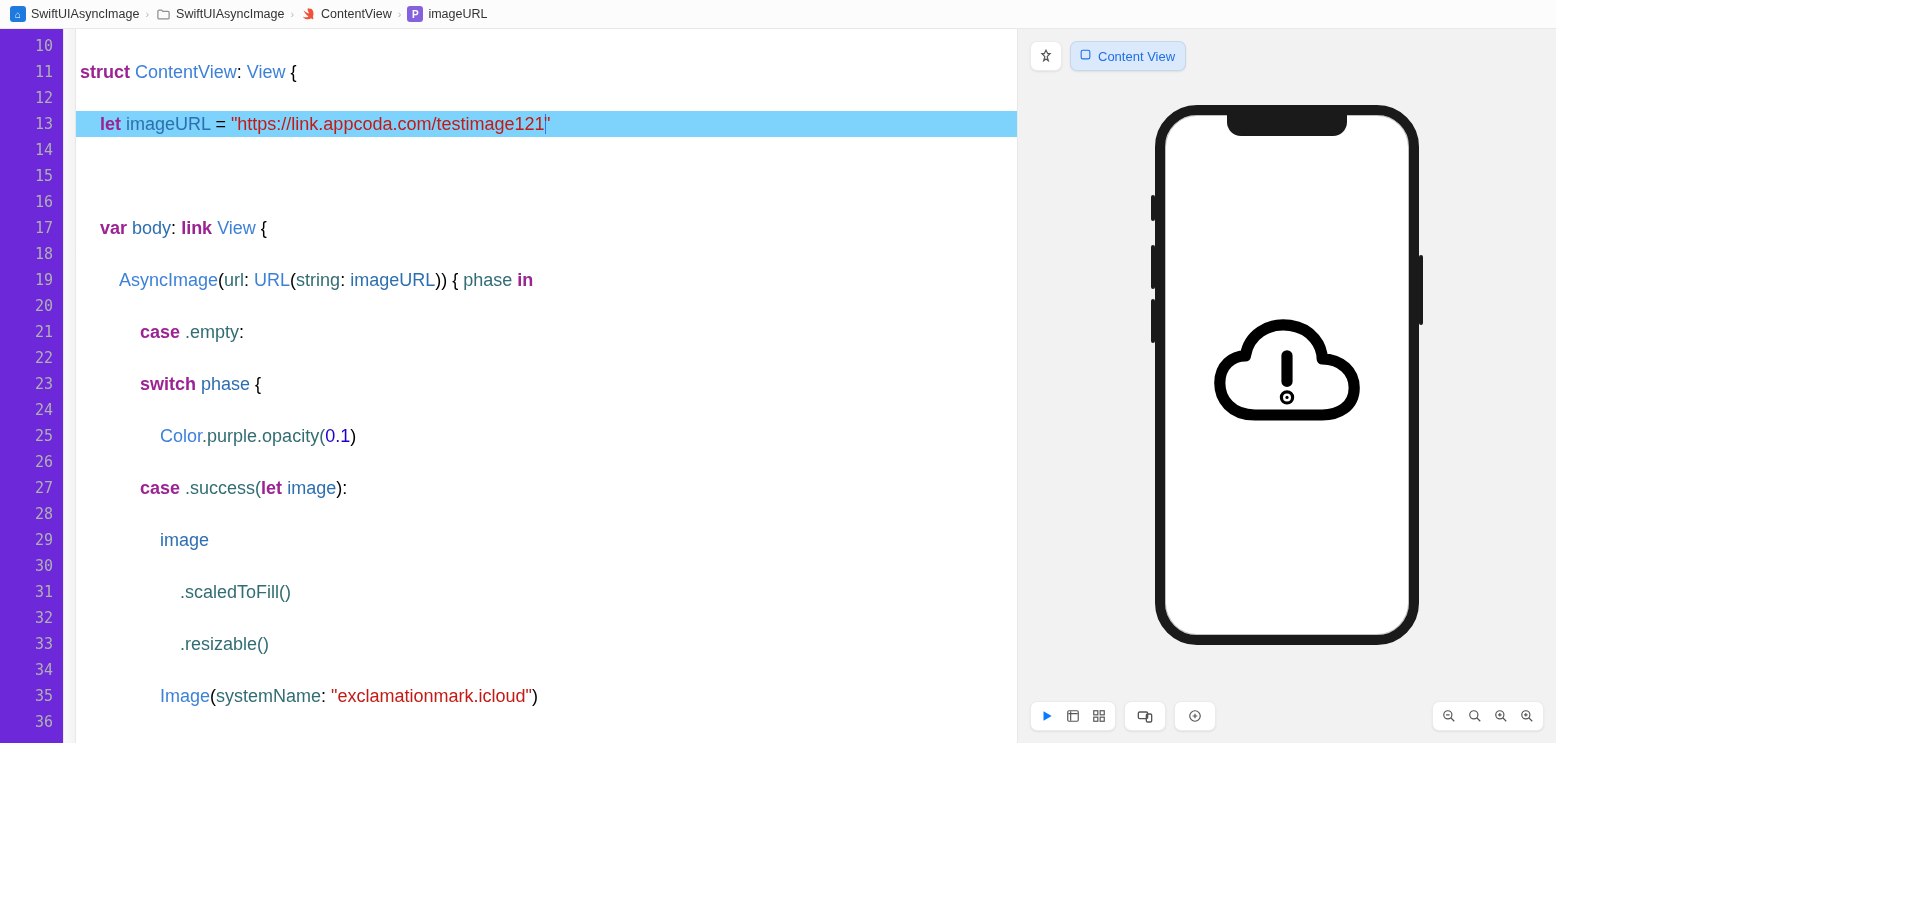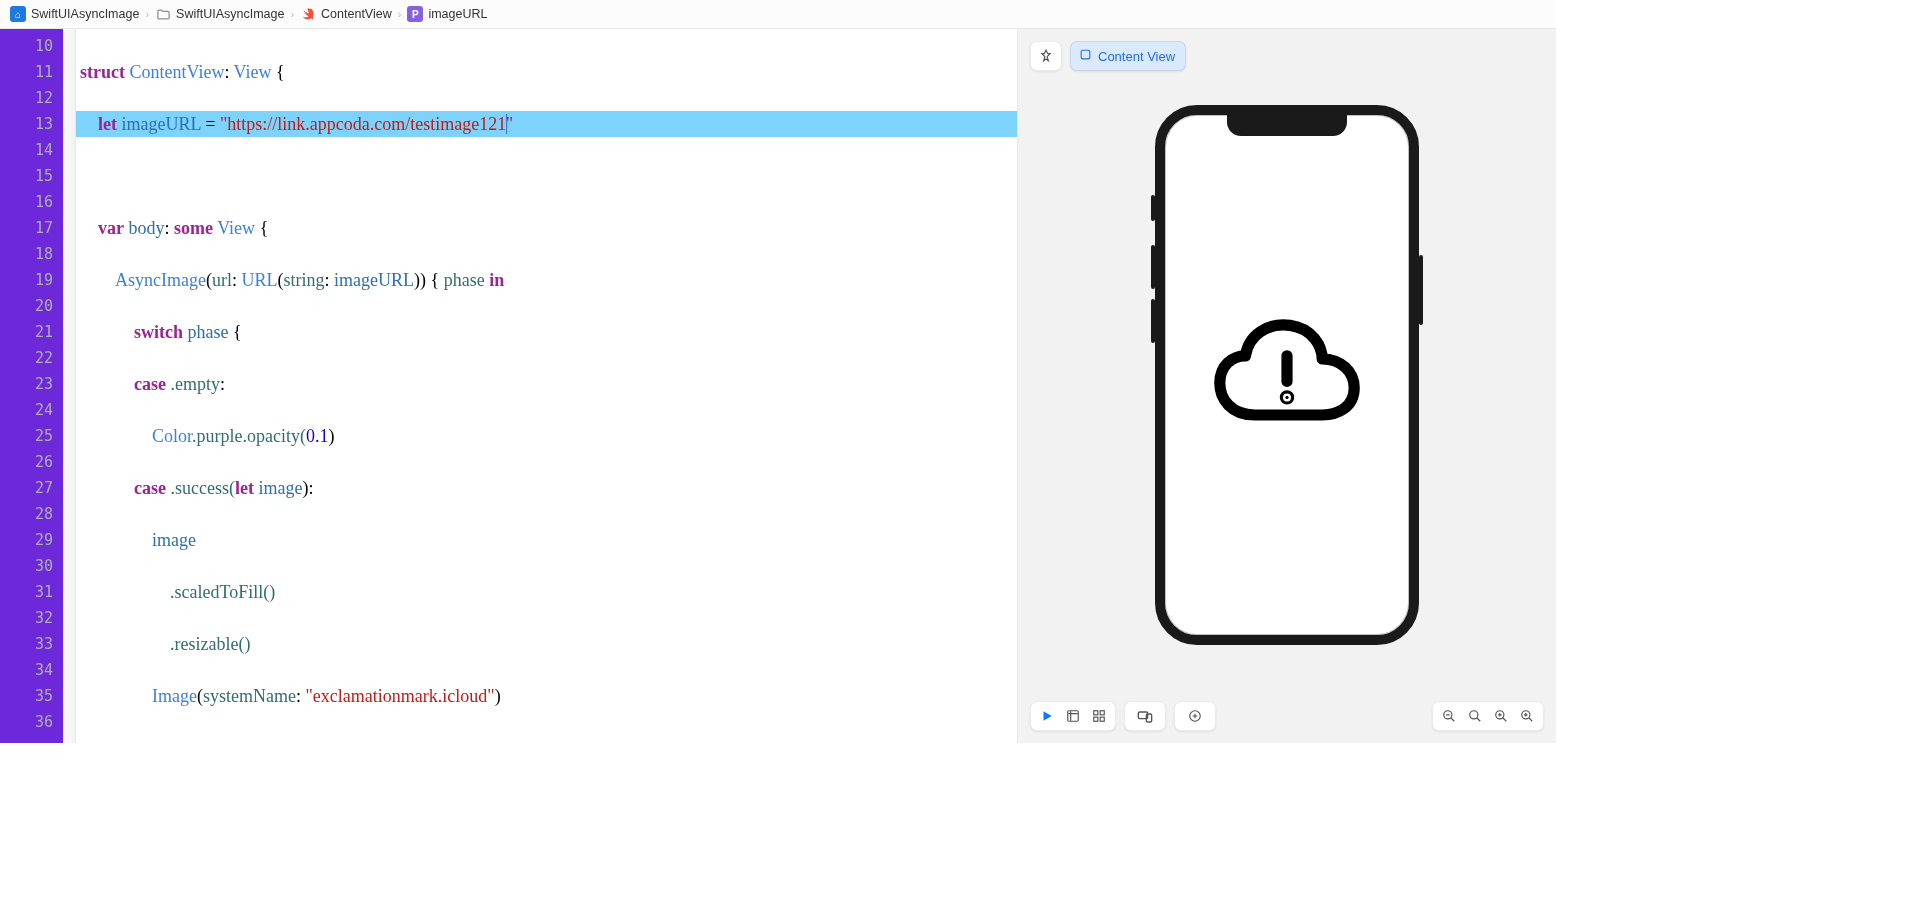--- a/index.html
+++ b/index.html
@@ -57,21 +57,21 @@
   font-size: 15px;
   color: #b0b0b0;
 }
 .fold-ribbon {
   width: 12px;
   background: linear-gradient(to right, #fafafa, #f3f3f3);
   border-right: 1px solid #e8e8e8;
 }
 .code {
   flex: 1;
-  font-family: Liberation Serif, serif;
+  font-family: Liberation Sans, sans-serif;
   font-size: 18px;
   line-height: 26px;
   padding-top: 4px;
   white-space: pre;
   overflow: hidden;
 }
 .code .line { height: 26px; padding-left: 4px; }
 .line.highlight { background: #7dd3fc; }
 .tok-keyword { color: #9b2393; font-weight: 600; }
 .tok-type { color: #3e81d9; }
@@ -239,24 +239,24 @@
         <div class="line-no">33</div>
         <div class="line-no">34</div>
         <div class="line-no">35</div>
         <div class="line-no">36</div>
       </div>
     <div class="fold-ribbon"></div>
     <div class="code">
 <div class="line"><span class="tok-keyword">struct</span> <span class="tok-type">ContentView</span><span class="tok-plain">: </span><span class="tok-type">View</span><span class="tok-plain"> {</span></div>
 <div class="line highlight">    <span class="tok-keyword">let</span> <span class="tok-prop">imageURL</span><span class="tok-plain"> = </span><span class="tok-string">"https://link.appcoda.com/testimage121</span><span class="cursor"></span><span class="tok-string">"</span></div>
 <div class="line"></div>
-<div class="line">    <span class="tok-keyword">var</span> <span class="tok-prop">body</span><span class="tok-plain">: </span><span class="tok-keyword">some</span> <span class="tok-type">View</span><span class="tok-plain"> {</span></div>
+<div class="line">    <span class="tok-keyword">var</span> <span class="tok-prop">body</span><span class="tok-plain">: </span><span class="tok-keyword">link</span> <span class="tok-type">View</span><span class="tok-plain"> {</span></div>
 <div class="line">        <span class="tok-type">AsyncImage</span><span class="tok-plain">(</span><span class="tok-label">url</span><span class="tok-plain">: </span><span class="tok-type">URL</span><span class="tok-plain">(</span><span class="tok-label">string</span><span class="tok-plain">: </span><span class="tok-prop">imageURL</span><span class="tok-plain">)) { </span><span class="tok-param">phase</span> <span class="tok-keyword">in</span></div>
+<div class="line">            <span class="tok-case">case</span> <span class="tok-enum">.empty</span><span class="tok-plain">:</span></div>
 <div class="line">            <span class="tok-keyword">switch</span> <span class="tok-prop">phase</span><span class="tok-plain"> {</span></div>
-<div class="line">            <span class="tok-case">case</span> <span class="tok-enum">.empty</span><span class="tok-plain">:</span></div>
 <div class="line">                <span class="tok-type">Color</span><span class="tok-func">.purple</span><span class="tok-func">.opacity(</span><span class="tok-number">0.1</span><span class="tok-plain">)</span></div>
 <div class="line">            <span class="tok-case">case</span> <span class="tok-enum">.success(</span><span class="tok-keyword">let</span> <span class="tok-prop">image</span><span class="tok-plain">):</span></div>
 <div class="line">                <span class="tok-prop">image</span></div>
 <div class="line">                    <span class="tok-func">.scaledToFill()</span></div>
 <div class="line">                    <span class="tok-func">.resizable()</span></div>
 <div class="line">                <span class="tok-type">Image</span><span class="tok-plain">(</span><span class="tok-label">systemName</span><span class="tok-plain">: </span><span class="tok-string">"exclamationmark.icloud"</span><span class="tok-plain">)</span></div>
 
 
 
 

